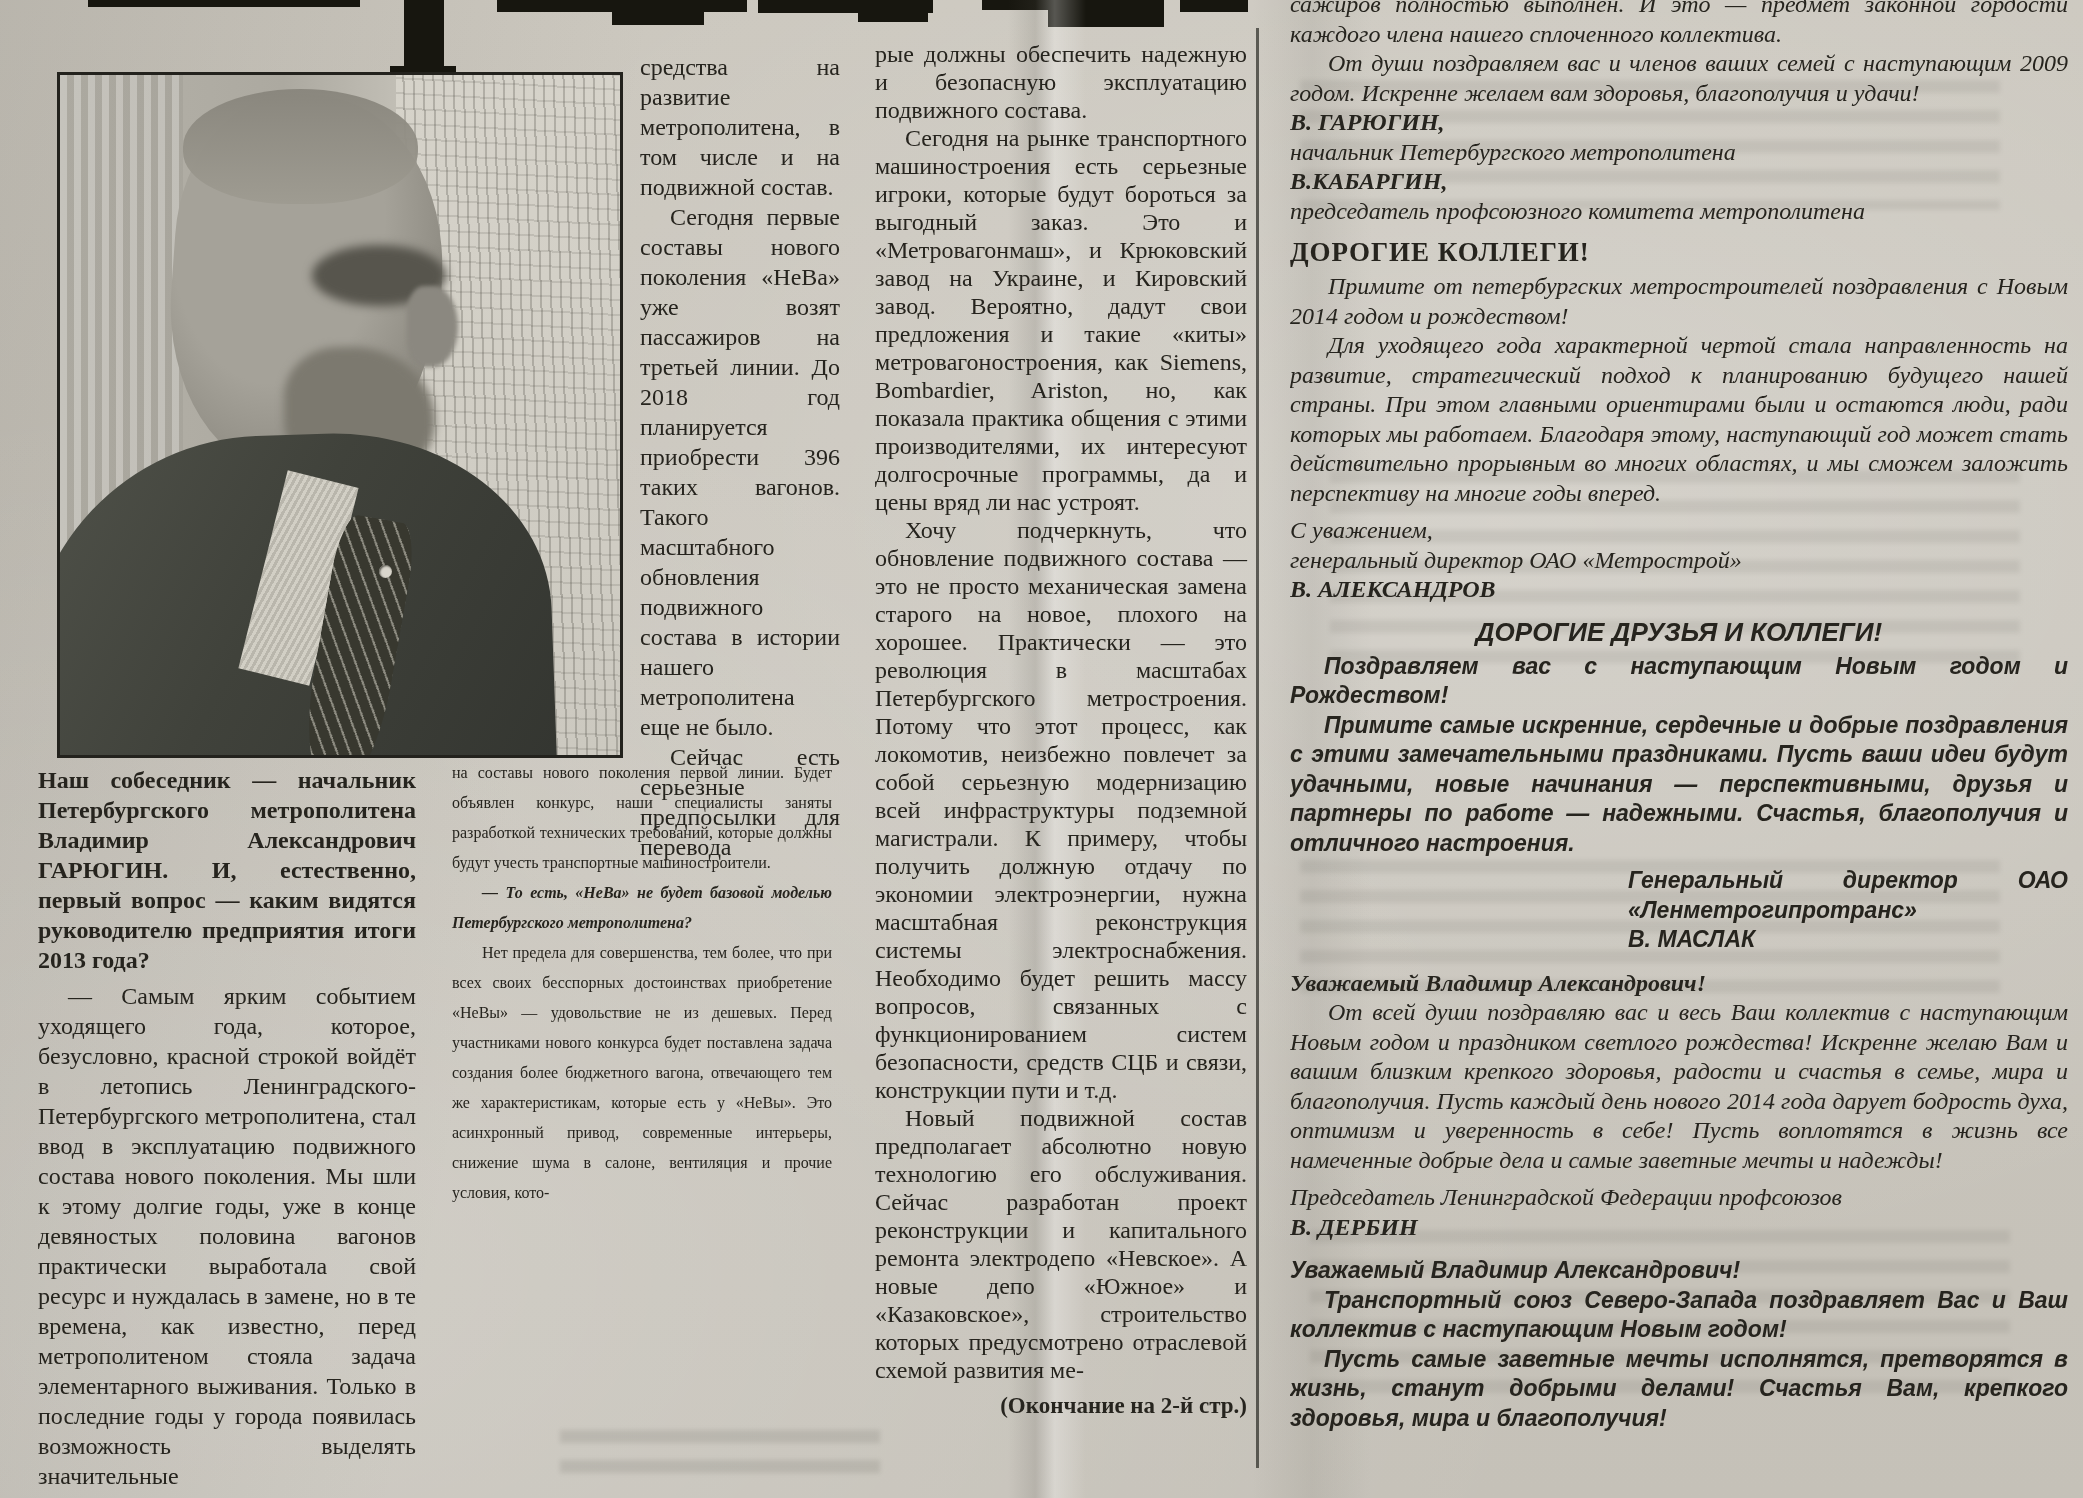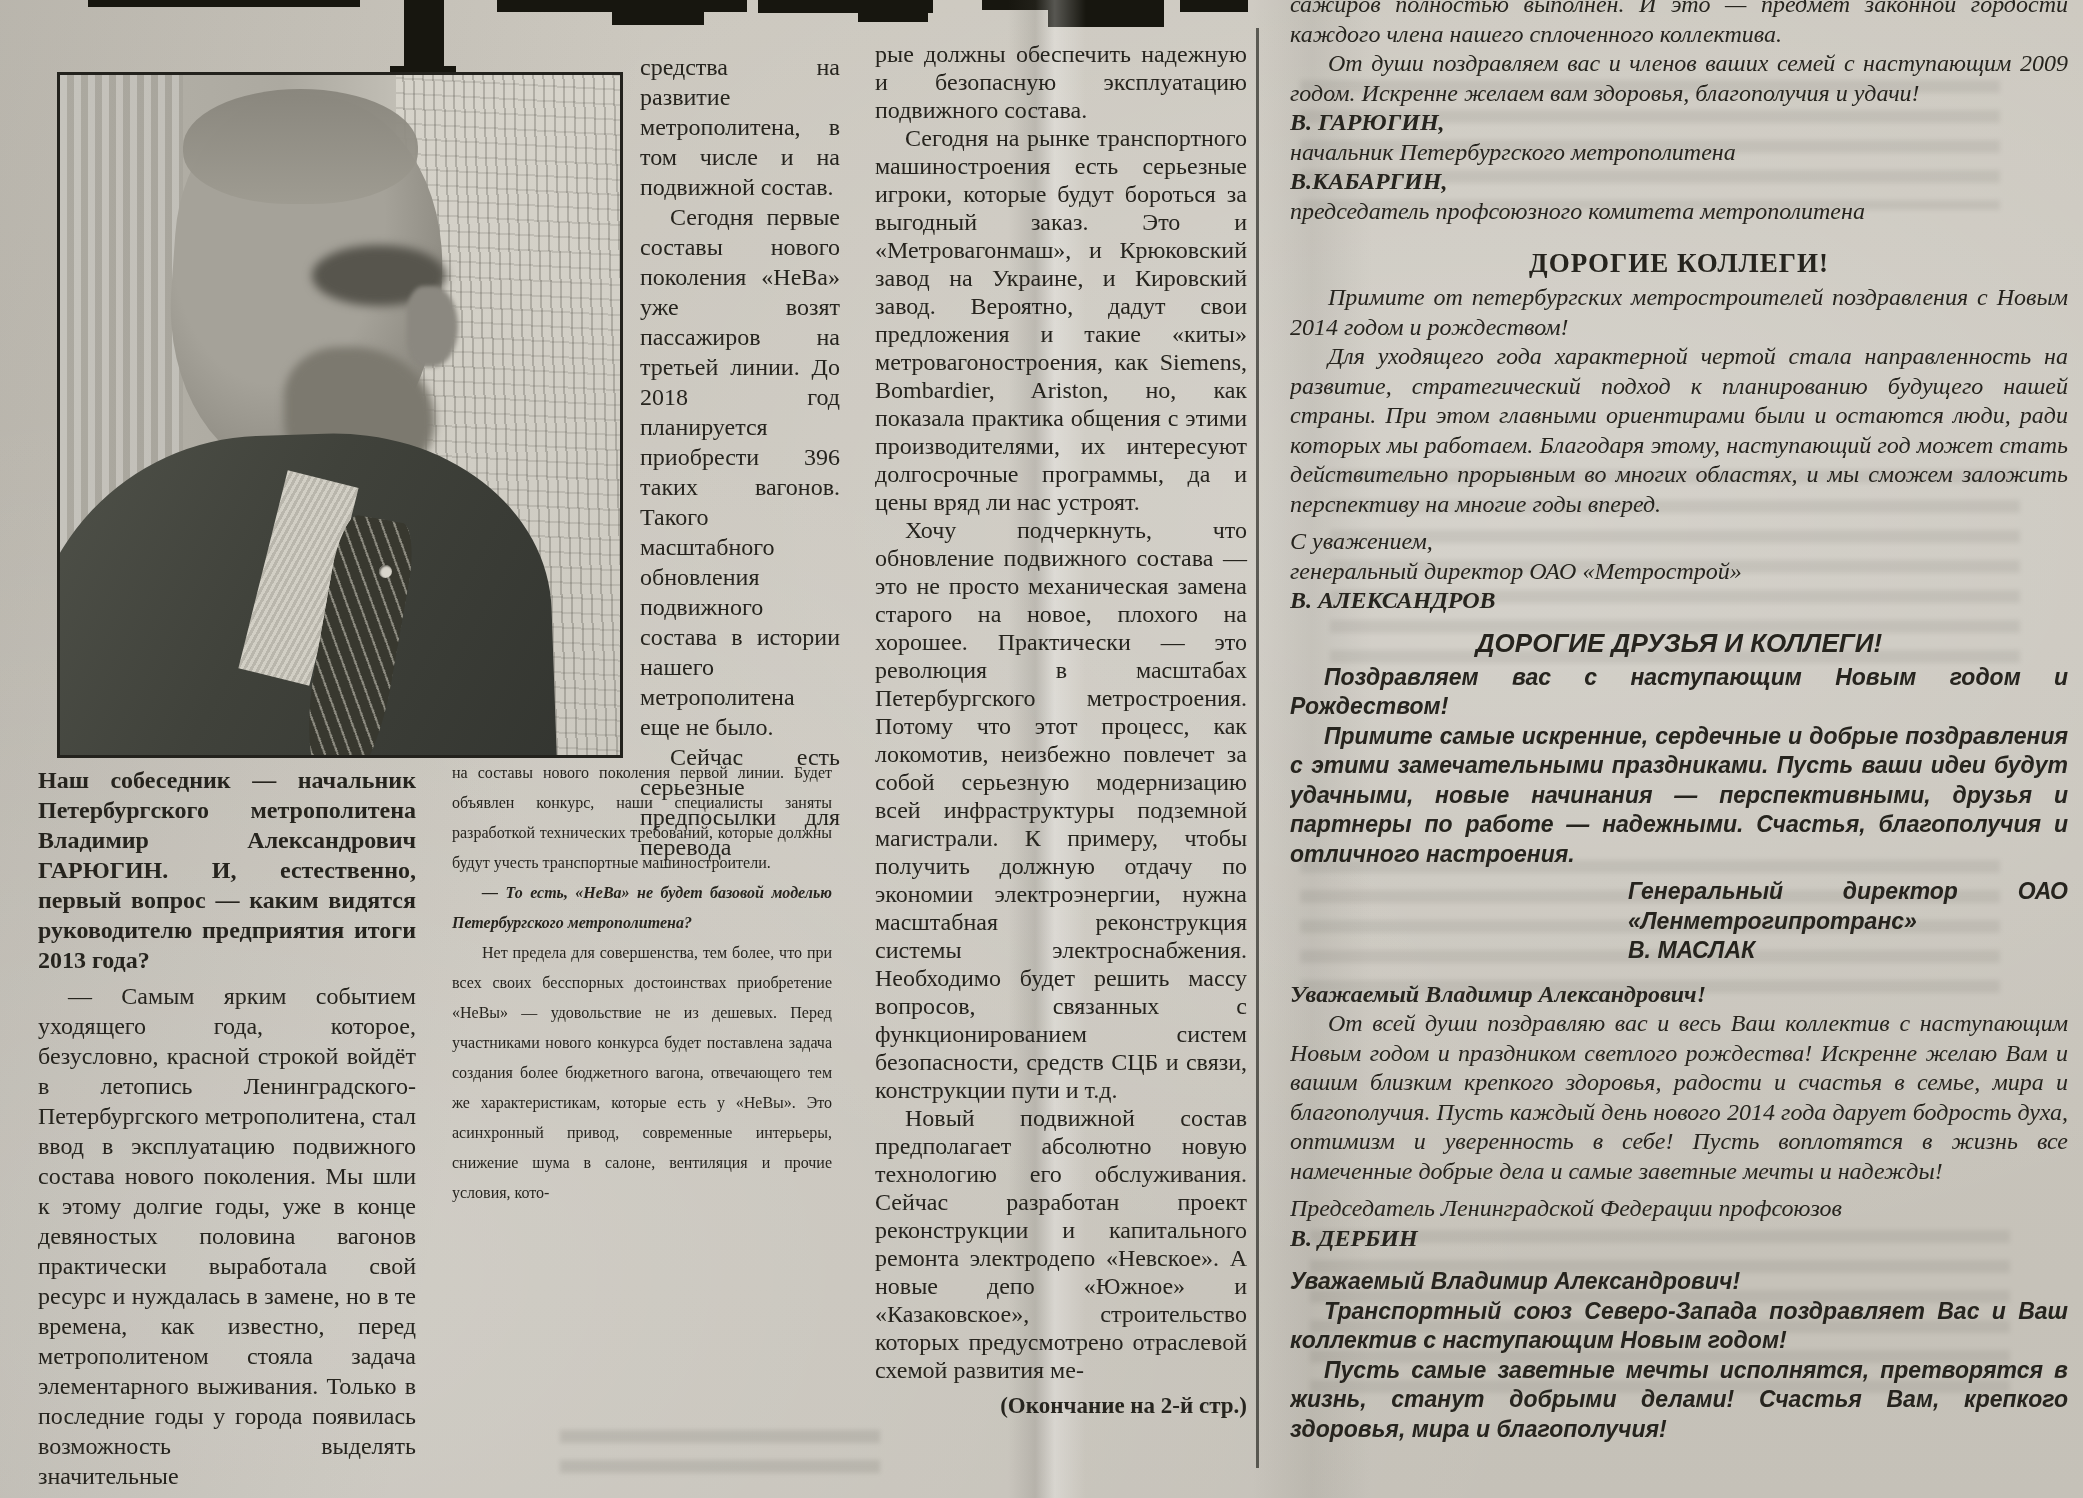--- a/index.html
+++ b/index.html
@@ -56,21 +56,21 @@
   
   .right{position:absolute;left:1290px;top:-10px;width:778px;height:1512px;overflow:hidden;}
   .right p{margin:0;text-align:justify;}
   .rserif{font-style:italic;font-size:24px;line-height:29.5px;}
   .rserif p{text-indent:38px;}
   .rserif p.noind{text-indent:0;}
   .rsans{font-family:"Liberation Sans","DejaVu Sans",sans-serif;font-weight:bold;font-style:italic;font-size:23px;line-height:29.5px;}
   .rsans p{text-indent:34px;font-style:italic;}
   .sign{text-align:right;text-indent:0 !important;}
   .sign.name{font-weight:bold;}
-  .rhead-serif{text-align:center;font-weight:bold;font-size:27px;line-height:32px;letter-spacing:1px;margin:21px 0 4px;font-style:normal;}
+  .rhead-serif{font-weight:bold;font-size:27px;line-height:32px;letter-spacing:1px;margin:10px 0 4px;font-style:normal;}
   .rhead-sans{text-align:center;font-family:"Liberation Sans","DejaVu Sans",sans-serif;font-weight:bold;font-style:italic;font-size:26px;line-height:31px;margin:12px 0 4px;}
   .salut{text-align:center;font-weight:bold;text-indent:0 !important;margin-top:14px !important;}
   .mt8{margin-top:8px !important;}
   .signwrap{margin-left:auto;max-width:440px;text-align:right;}
 </style>
 </head>
 <body>
 
 <div class="page">
 

